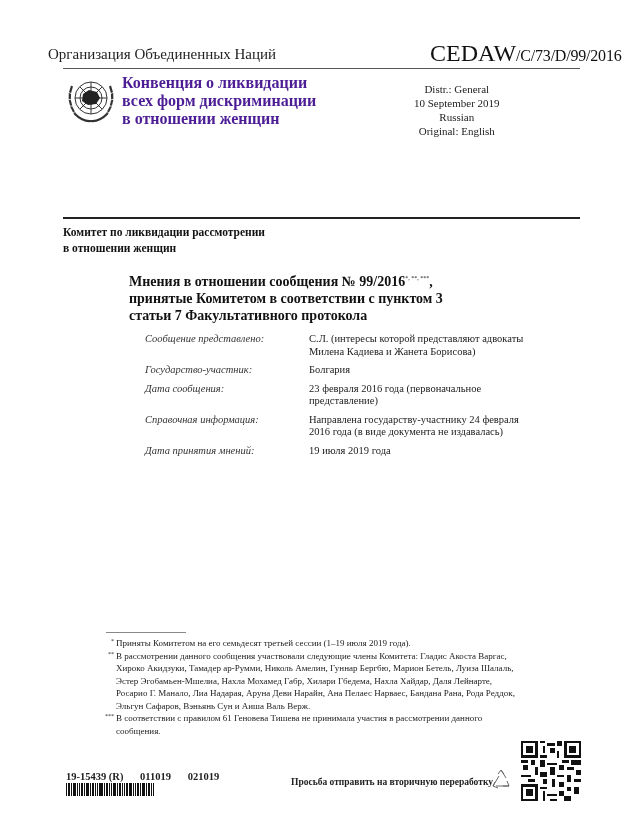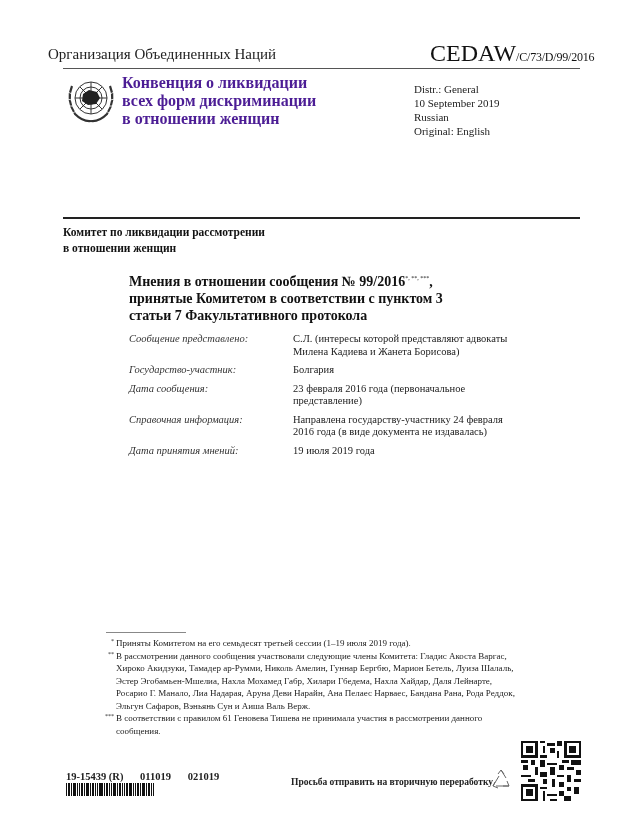--- a/index.html
+++ b/index.html
@@ -3,31 +3,31 @@
 <meta charset="utf-8">
 <style>
   html, body { margin: 0; padding: 0; }
   body {
     width: 640px; height: 828px; background: #ffffff; position: relative;
     font-family: "Liberation Serif", "DejaVu Serif", serif; color: #1a1a1a; overflow: hidden;
   }
   .abs { position: absolute; }
   .org-name { left: 48px; top: 46px; font-size: 15px; color: #222; }
   .symbol-main { left: 430px; top: 40px; font-size: 24px; color: #111; white-space: nowrap; }
-  .symbol-main .sym-suffix { font-size: 12px; letter-spacing: -0.2px; }
+  .symbol-main .sym-suffix { font-size: 16px; letter-spacing: -0.2px; }
   .top-rule { left: 63px; top: 68px; width: 517px; height: 1px; background: #555; }
   .logo { left: 63px; top: 74px; width: 56px; height: 52px; }
   .conv-title { left: 122px; top: 74px; font-size: 16px; font-weight: bold; line-height: 18px; color: #4c1d95; }
-  .distr { left: 414px; top: 82px; font-size: 11px; line-height: 14px; color: #222; }
+  .distr { left: 414px; top: 82px; font-size: 11px; line-height: 14px; color: #222; text-align: center; }
   .thick-rule { left: 63px; top: 217px; width: 517px; height: 2px; background: #222; }
   .committee { left: 63px; top: 224px; font-size: 11.5px; font-weight: bold; line-height: 16px; color: #111; }
   .views-title { left: 129px; top: 270px; font-size: 14px; font-weight: bold; line-height: 17px; color: #111; }
   .views-title sup { font-size: 6px; font-weight: normal; vertical-align: super; }
   .meta-table { left: 129px; top: 333px; width: 400px; }
-  .meta-row { display: flex; font-size: 10.5px; line-height: 12.5px; margin-bottom: 6px; }
+  .meta-row { display: flex; font-size: 10.5px; line-height: 12.5px; margin-bottom: 6px; margin-left: 16px; }
   .meta-label { width: 164px; font-style: italic; color: #333; flex-shrink: 0; }
   .meta-value { width: 220px; color: #222; }
   .fn-rule { left: 106px; top: 632px; width: 80px; height: 1px; background: #888; }
   .footnotes { left: 116px; top: 637px; width: 400px; font-size: 9px; line-height: 12.5px; color: #222; }
   .fn { position: relative; padding-left: 0; }
   .fn-mark { position: absolute; left: -14px; top: -2px; font-size: 6px; width: 12px; text-align: right; }
   .doc-number { left: 66px; top: 771px; font-size: 10.5px; color: #222; white-space: nowrap; font-weight: bold; }
   .doc-number span { margin-right: 14px; }
   .barcode { left: 66px; top: 783px; width: 110px; height: 13px; display: flex; align-items: stretch; }
   .barcode i { display: block; background: #111; margin-right: 1px; }

